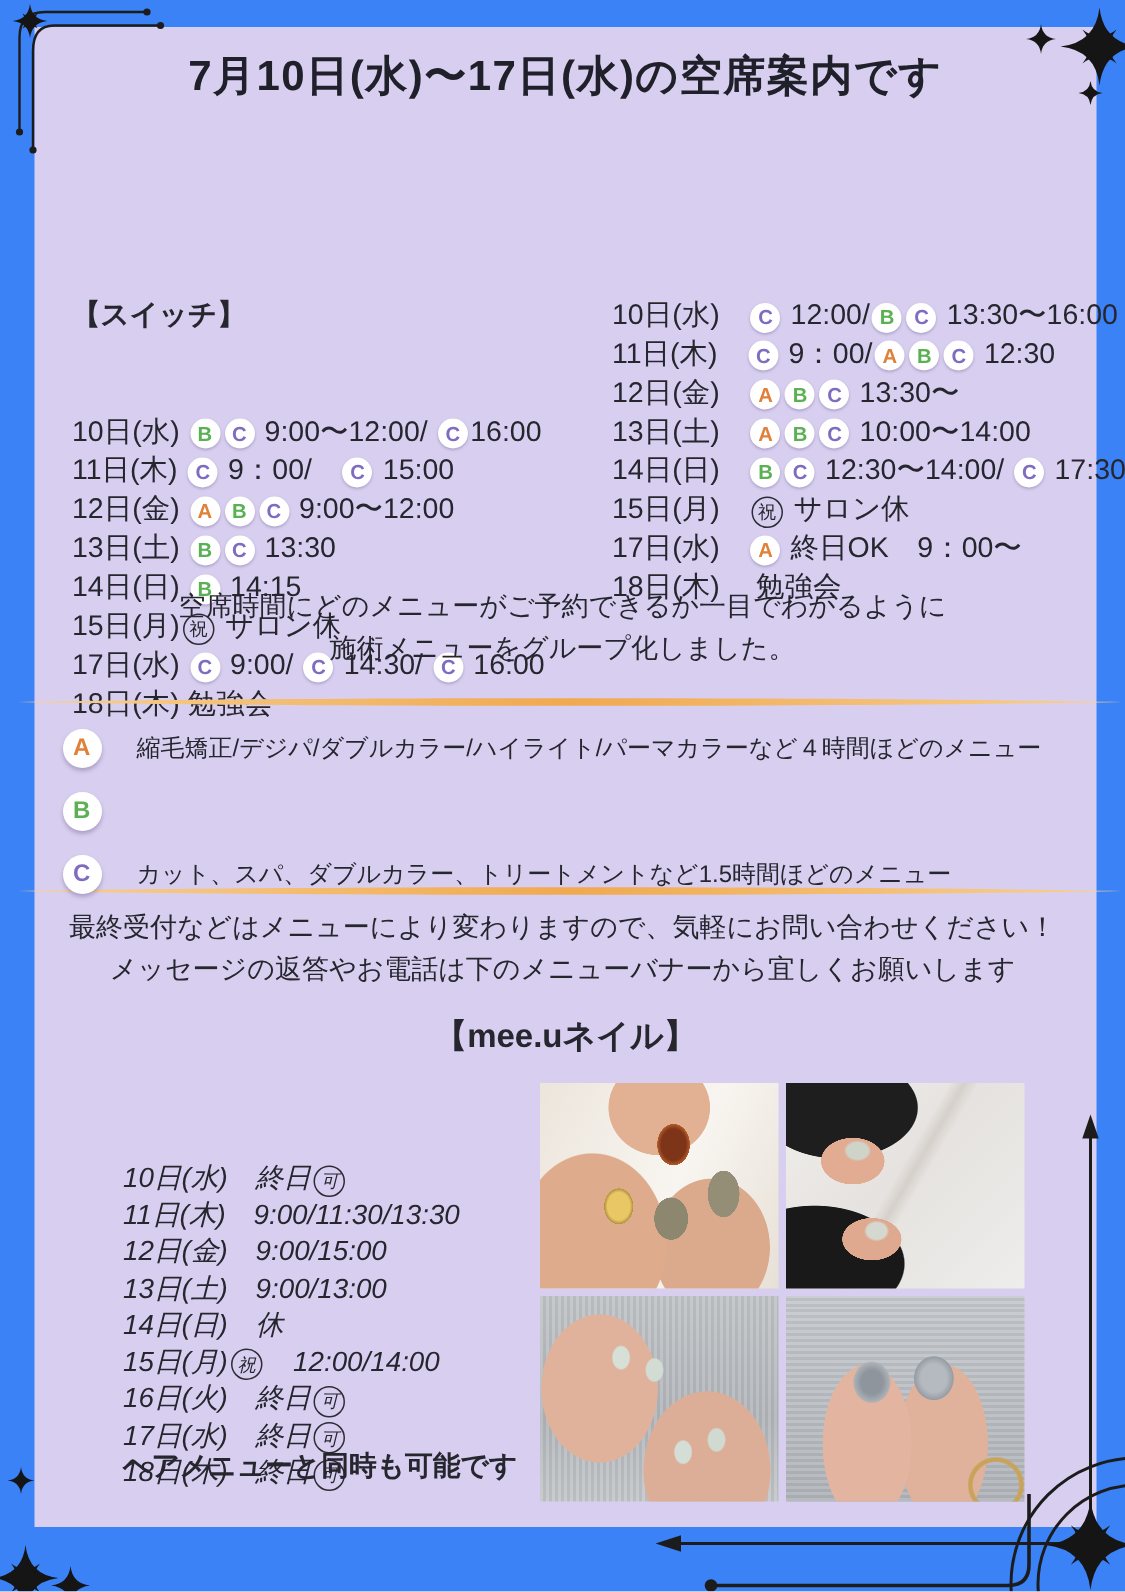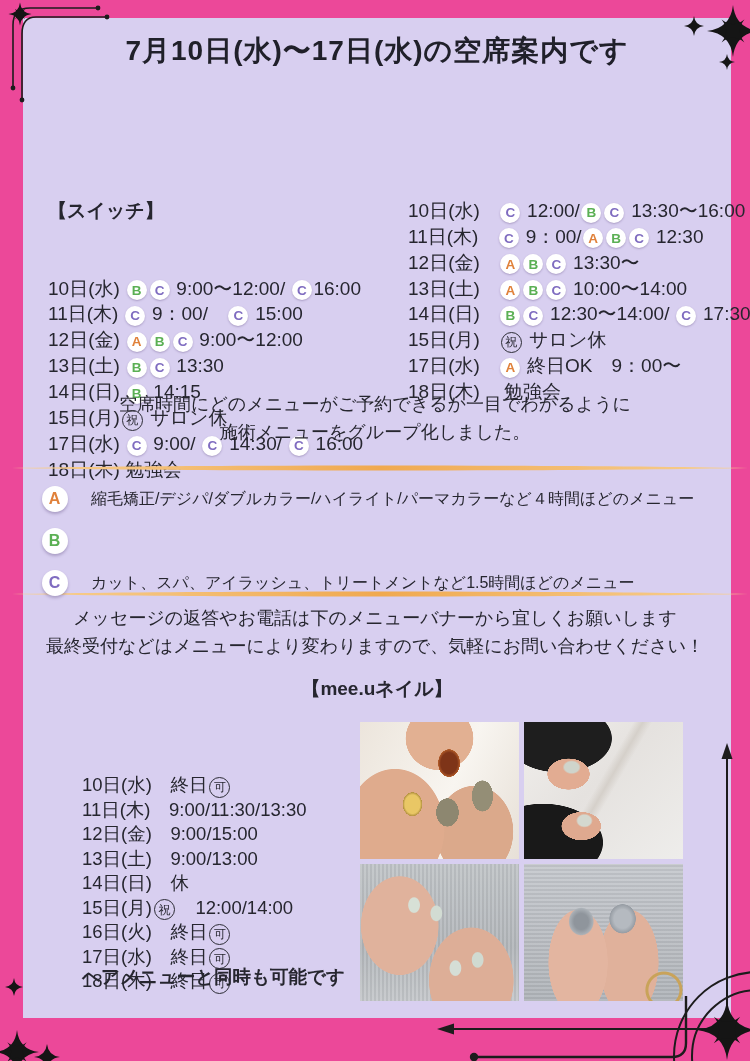--- a/index.html
+++ b/index.html
@@ -1,17 +1,17 @@
 <!DOCTYPE html>
 <html><head>
 <meta charset="utf-8">
 <style>
   html,body{margin:0;padding:0;}
   body{font-family:"Liberation Sans","DejaVu Sans",sans-serif;background:#ffffff;}
-  .page{position:relative;width:750px;height:1061px;background:#ec4899;overflow:hidden;color:#26262f;}
+  .page{position:relative;width:750px;height:1061px;background:#3b82f6;overflow:hidden;color:#26262f;}
   .panel{position:absolute;left:23px;top:18px;width:708px;height:1000px;background:#d8cff0;}
   .abs{position:absolute;}
   .title{left:23px;top:28px;width:708px;text-align:center;font-size:28px;line-height:45px;font-weight:600;color:#20202a;letter-spacing:1px;}
   .col{font-size:19px;line-height:25.9px;white-space:pre;}
   .col-switch{left:48px;top:146px;width:350px;}
   .col-bell{left:408px;top:146px;width:330px;}
   .col-head{font-weight:700;}
   .sched-row span{vertical-align:baseline;}
   .badge{display:inline-flex;align-items:center;justify-content:center;width:20px;height:20px;border-radius:50%;
          background:#ffffff;box-shadow:0 1px 2px rgba(90,70,120,.35);font-size:13.5px;font-weight:bold;
@@ -20,22 +20,22 @@
   .badge-B{color:#5bb054;}
   .badge-C{color:#7f6cc0;}
   .badge-lg{width:26px;height:26px;font-size:16px;box-shadow:0 2px 3px rgba(90,70,120,.35);}
   .circled{display:inline-flex;align-items:center;justify-content:center;width:19px;height:19px;border:1.6px solid #2c2c35;
            border-radius:50%;font-size:12px;line-height:1;margin:0 2px;vertical-align:-3px;}
   .note{width:750px;left:0;text-align:center;font-size:18px;line-height:28px;}
   .note-group{top:390px;}
   .note-contact{top:604px;}
   .legend{left:40px;top:478px;width:700px;}
   .legend-row{display:flex;align-items:center;height:42px;gap:22px;font-size:16px;white-space:pre;}
-  .nail-title{left:23px;top:676px;width:708px;text-align:center;font-size:19px;font-weight:600;}
-  .nail-col{left:82px;top:724px;font-size:18.5px;line-height:24.5px;white-space:pre;}
+  .nail-title{left:23px;top:676px;width:708px;text-align:center;font-size:22px;font-weight:600;}
+  .nail-col{left:82px;top:724px;font-size:18.5px;line-height:24.5px;white-space:pre;font-style:italic;}
   .nail-footer{left:82px;top:964px;font-size:18.5px;font-weight:bold;}
   .photos{left:360px;top:722px;display:grid;grid-template-columns:159px 159px;grid-auto-rows:137px;gap:5px;}
   .photo{width:159px;height:137px;}
   .p1{background:
       radial-gradient(ellipse 15px 19px at 56% 30%, #7e3418 0 55%, #b05a28 72%, rgba(0,0,0,0) 73%),
       radial-gradient(ellipse 13px 16px at 33% 60%, #e9c765 0 58%, #b2913f 74%, rgba(0,0,0,0) 75%),
       radial-gradient(ellipse 16px 20px at 55% 66%, #8d8770 0 70%, rgba(0,0,0,0) 71%),
       radial-gradient(ellipse 15px 22px at 77% 54%, #948e76 0 70%, rgba(0,0,0,0) 71%),
       radial-gradient(ellipse 70px 85px at 22% 78%, #dfab8d 0 70%, rgba(0,0,0,0) 71%),
       radial-gradient(ellipse 55px 65px at 72% 80%, #dba98b 0 70%, rgba(0,0,0,0) 71%),
@@ -113,27 +113,27 @@
   <div class="legend abs">
     <div class="legend-row">
       <span class="badge badge-lg badge-A">A</span>
       <span>縮毛矯正/デジパ/ダブルカラー/ハイライト/パーマカラーなど４時間ほどのメニュー</span>
     </div>
     <div class="legend-row">
       <span class="badge badge-lg badge-B">B</span>
     </div>
     <div class="legend-row">
       <span class="badge badge-lg badge-C">C</span>
-      <span>カット、スパ、アイラッシュ、トリートメントなど1.5時間ほどのメニュー</span>
+      <span>カット、スパ、ダブルカラー、トリートメントなど1.5時間ほどのメニュー</span>
     </div>
   </div>
 
   <div class="note note-contact abs">
+    <div>最終受付などはメニューにより変わりますので、気軽にお問い合わせください！</div>
     <div>メッセージの返答やお電話は下のメニューバナーから宜しくお願いします</div>
-    <div>最終受付などはメニューにより変わりますので、気軽にお問い合わせください！</div>
   </div>
 
   <div class="nail-title abs">【mee.uネイル】</div>
   <div class="col nail-col abs">
     <div><div class="sched-row"><span>10日(水)　終日</span><span class="circled">可</span></div><div class="sched-row"><span>11日(木)　9:00/11:30/13:30</span></div><div class="sched-row"><span>12日(金)　9:00/15:00</span></div><div class="sched-row"><span>13日(土)　9:00/13:00</span></div><div class="sched-row"><span>14日(日)　休</span></div><div class="sched-row"><span>15日(月)</span><span class="circled">祝</span><span>　12:00/14:00</span></div><div class="sched-row"><span>16日(火)　終日</span><span class="circled">可</span></div><div class="sched-row"><span>17日(水)　終日</span><span class="circled">可</span></div><div class="sched-row"><span>18日(木)　終日</span><span class="circled">可</span></div></div>
   </div>
   <div class="nail-footer abs">ヘアメニューと同時も可能です</div>
 
   <div class="photos abs">
     <div class="photo p1" aria-label="hand-with-copper-and-khaki-nails"></div>

